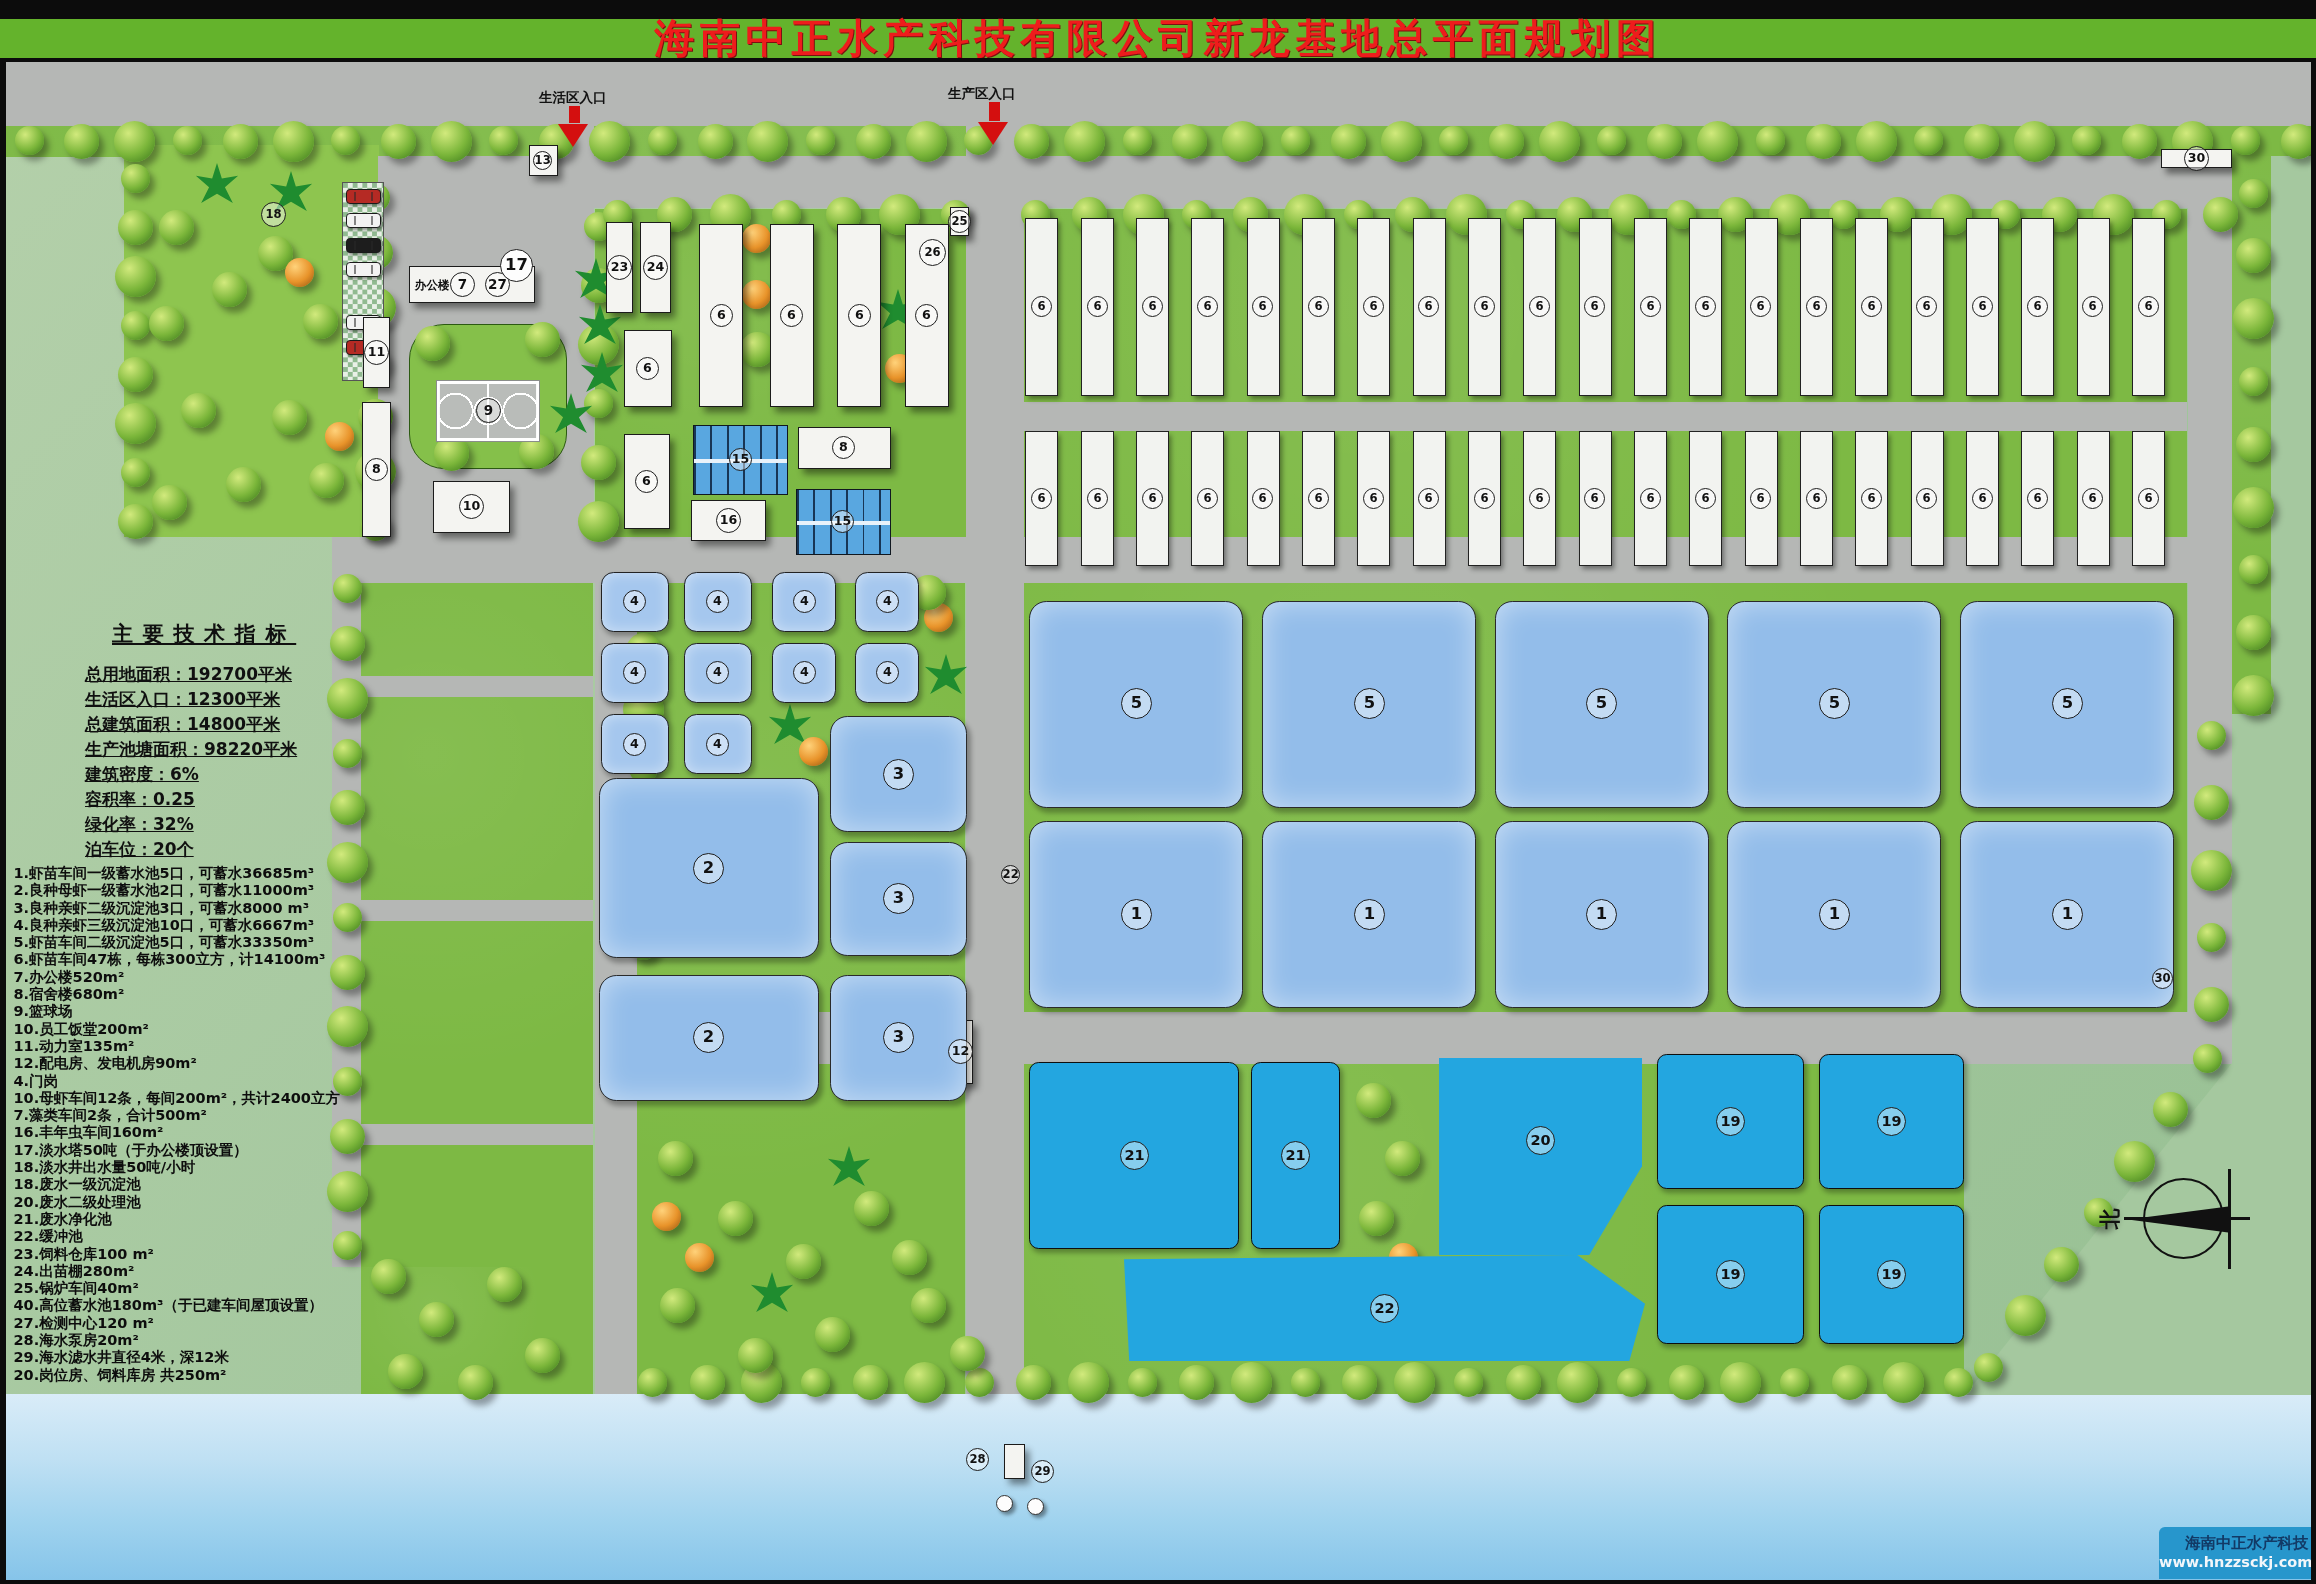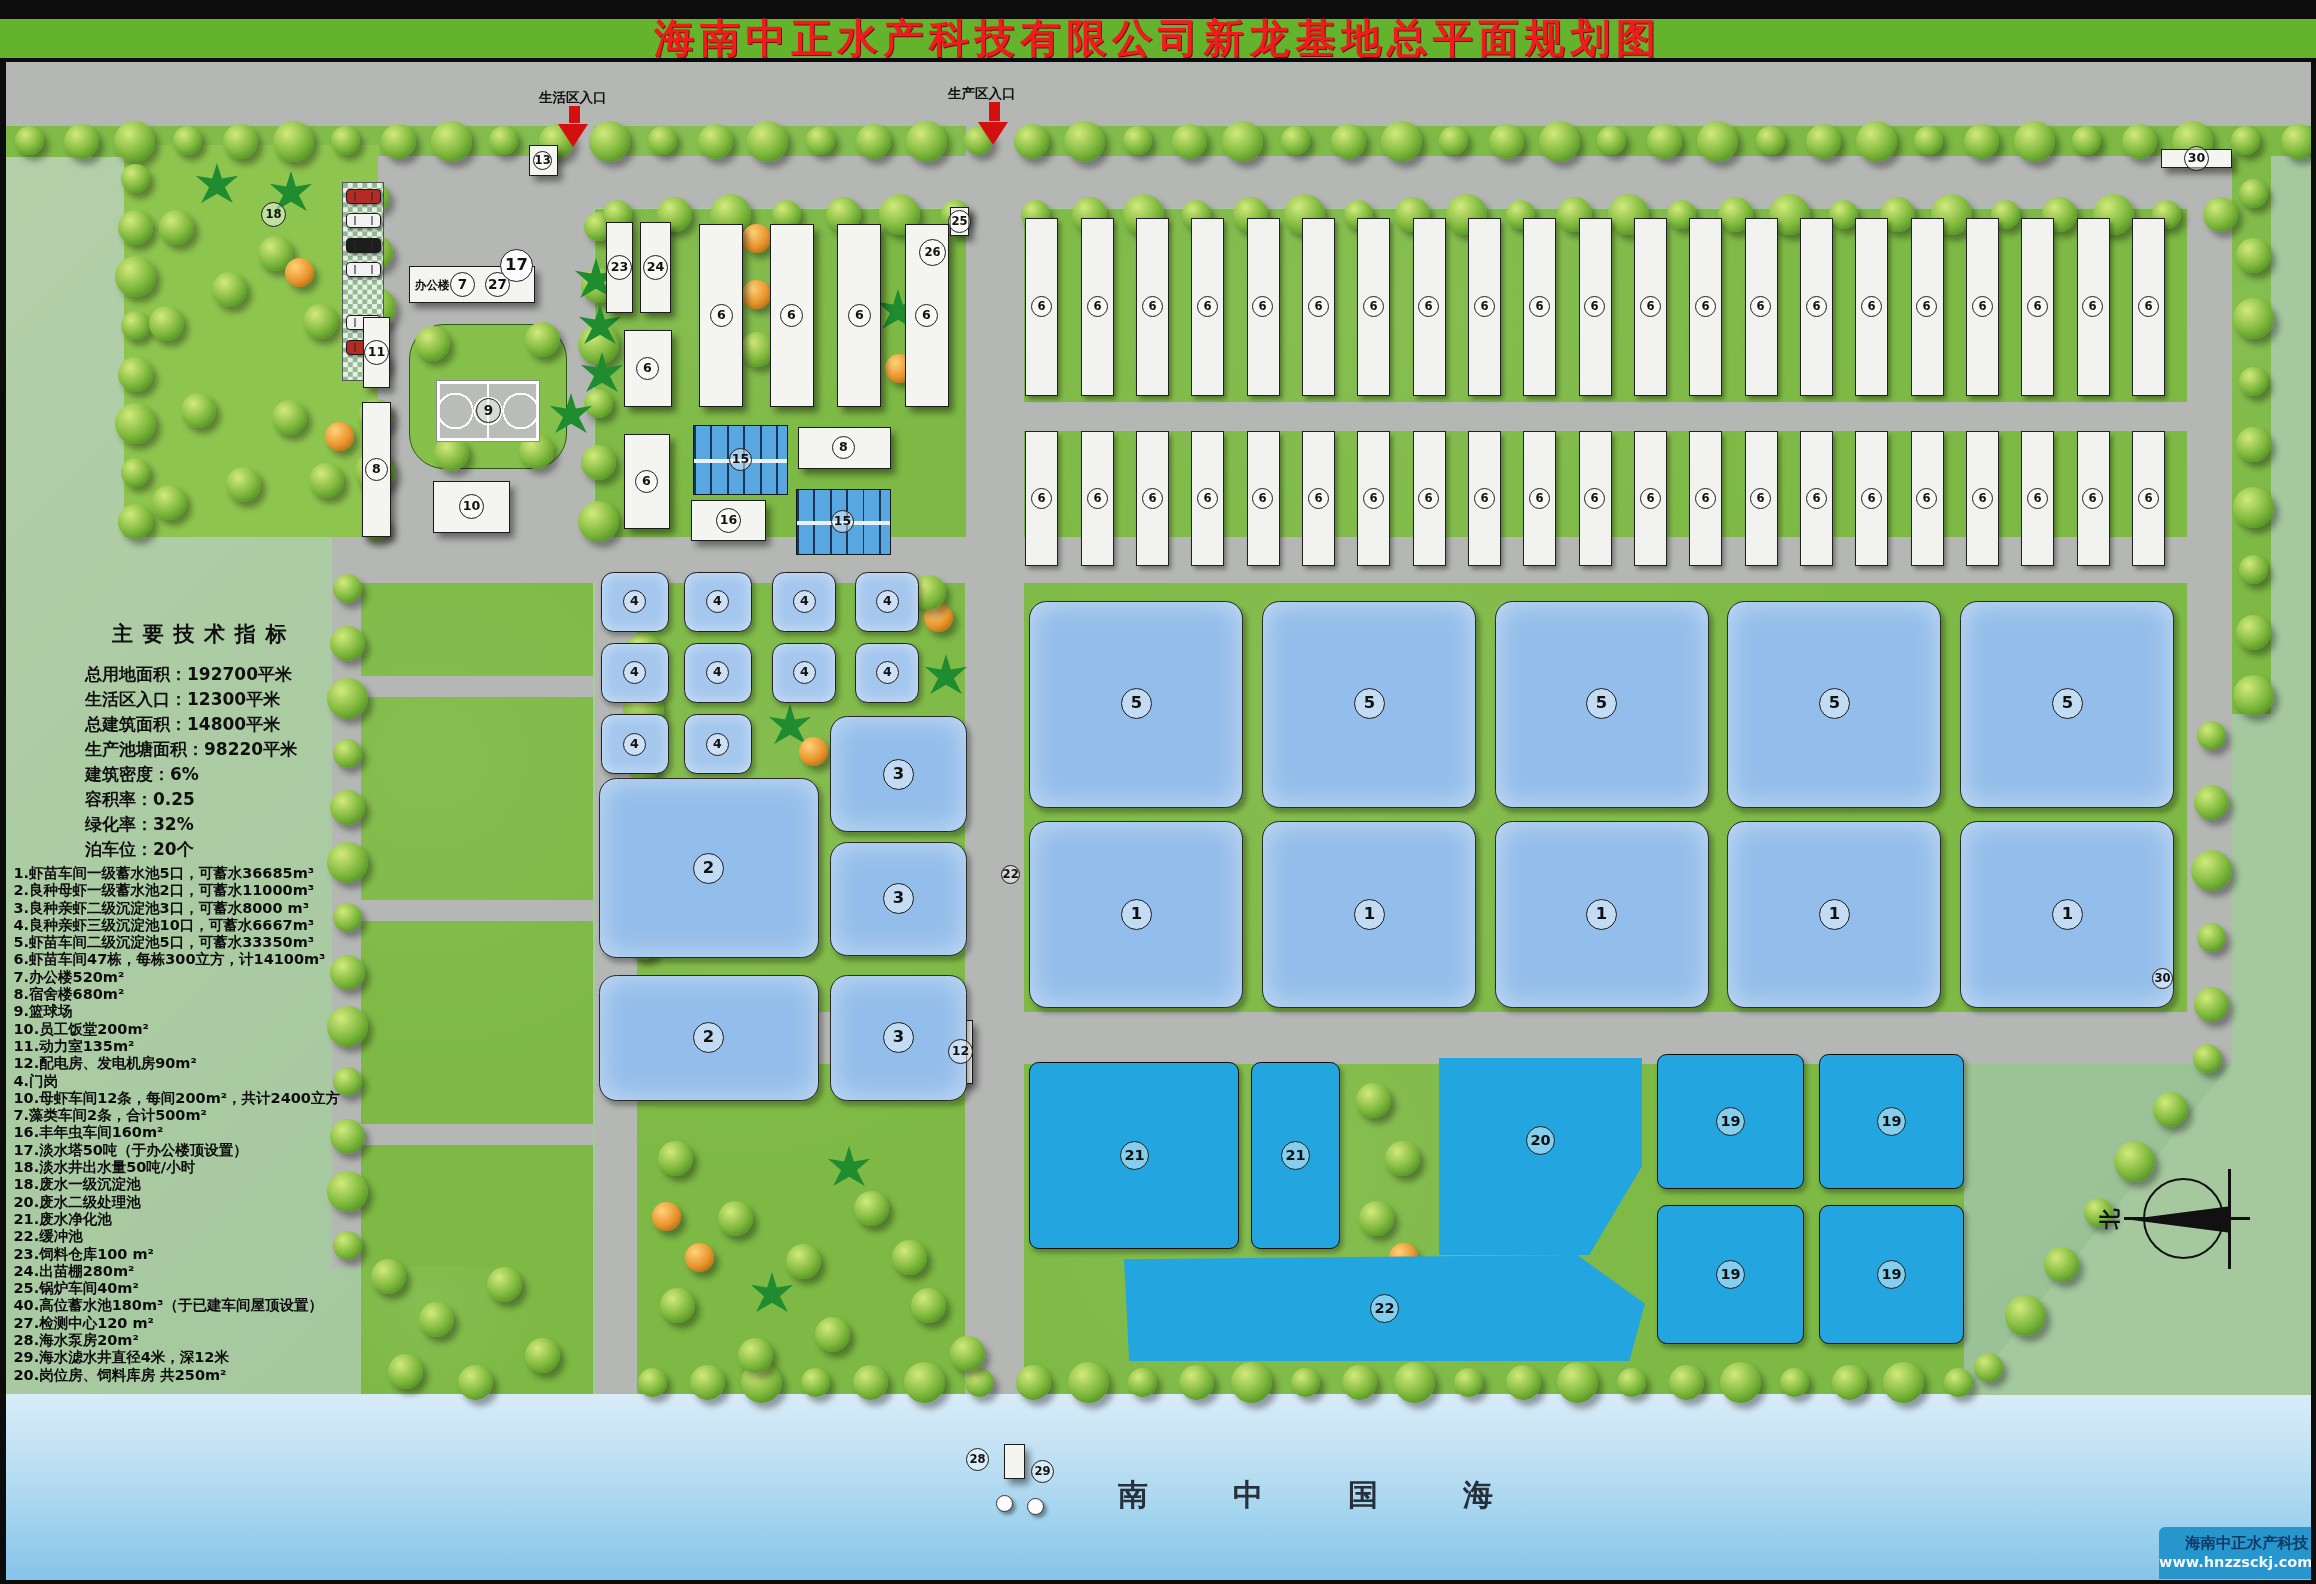--- a/index.html
+++ b/index.html
@@ -42,21 +42,21 @@
   .parking{background:repeating-conic-gradient(#e9f0e7 0% 25%,#90ba90 0% 50%);background-size:9.7px 9.7px;border:1px solid #555;}
   .car{border:1px solid #1a1a1a;border-radius:3.9px;box-shadow:1.9px 1.9px 2.9px rgba(0,0,0,.4);}
   .car::after{content:"";position:absolute;left:22%;right:22%;top:1.9px;bottom:1.9px;border-left:2.9px solid rgba(40,40,40,.55);border-right:2.9px solid rgba(40,40,40,.55);}
   .island{background:#85c04a;border:1.9px solid #2c5a12;border-radius:35px;}
   .court{background:#b9bcb9;border:1.9px solid #8a8d8a;
      background-image:linear-gradient(90deg,transparent 49%,#fff 49% 51%,transparent 51%),
        radial-gradient(circle at 18% 50%,transparent 16.4px,#fff 16.4px 18.3px,transparent 18.3px),
        radial-gradient(circle at 82% 50%,transparent 16.4px,#fff 16.4px 18.3px,transparent 18.3px),
        radial-gradient(circle at 50% 50%,transparent 12.6px,#fff 12.6px 14.5px,transparent 14.5px);
      box-shadow:inset 0 0 0 2.9px #fff;}
-  .indic{color:#101010;}
+  .indic{color:#101010;text-decoration:underline;}
   .indic-title{font-size:21px;font-weight:bold;letter-spacing:9.7px;}
   .indic-line{font-size:17px;font-weight:bold;line-height:25px;white-space:nowrap;}
   .legend-line{font-size:14.5px;font-weight:bold;line-height:17.3px;color:#0d0d0d;white-space:nowrap;}
   .sea{background:linear-gradient(180deg,#d9ecf8 0%,#bfe0f3 35%,#9ed2ee 70%,#86c4e9 100%);}
   .seaname{color:#26303a;font-size:30px;font-weight:bold;letter-spacing:85px;white-space:nowrap;}
   .logo{background:#2796cc;border-top-left-radius:5.8px;}
   .logo-line1{color:#123a66;font-size:15.4px;font-weight:bold;text-align:right;padding:5.8px 7.7px 0 0;}
   .logo-line2{color:#f2f6fa;font-size:14.5px;font-weight:bold;text-align:right;padding:0 7.7px 0 0;}
   .office-label{font-size:11.6px;font-weight:bold;color:#111;white-space:nowrap;}
   .north{font-size:21px;font-weight:bold;color:#111;transform:rotate(-90deg);}
@@ -142,21 +142,20 @@
   </div>
   <div class="abs circ" style="left:450px;top:272px;width:25px;height:25px;font-size:13.5px;z-index:5">7</div>
   <div class="abs circ" style="left:485px;top:272px;width:25px;height:25px;font-size:13.5px;z-index:5">27</div>
   <div class="abs circ solid" style="left:500px;top:249px;width:33px;height:33px;font-size:16.4px;z-index:5">17</div>
 
   <div class="abs island" style="left:409px;top:324px;width:158px;height:145px;z-index:3"></div>
   <div class="abs court" style="left:436px;top:380px;width:104px;height:62px;z-index:4"></div>
   <div class="abs circ" style="left:476px;top:398px;width:25px;height:25px;font-size:13.5px;z-index:5">9</div>
 
   <div class="abs sea" style="left:0;top:1394px;width:2316px;height:186px;z-index:2"></div>
-  <div class="abs seaname" style="left:1118px;top:1475px;z-index:3">南中国海</div>
   <div class="abs dot" style="left:996px;top:1495px;width:17.4px;height:17.4px;z-index:4"></div>
   <div class="abs dot" style="left:1027px;top:1498px;width:17.4px;height:17.4px;z-index:4"></div>
 
   <div class="abs logo" style="left:2159px;top:1527px;width:157px;height:52px;z-index:5">
     <div class="logo-line1">海南中正水产科技</div>
     <div class="logo-line2">www.hnzzsckj.com</div>
   </div>
 
   <div class="abs" style="left:2095px;top:1163px;width:174px;height:111px;z-index:5">
     <div class="abs" style="left:48px;top:15.4px;width:81px;height:81px;border:2.9px solid #111;border-radius:50%"></div>

